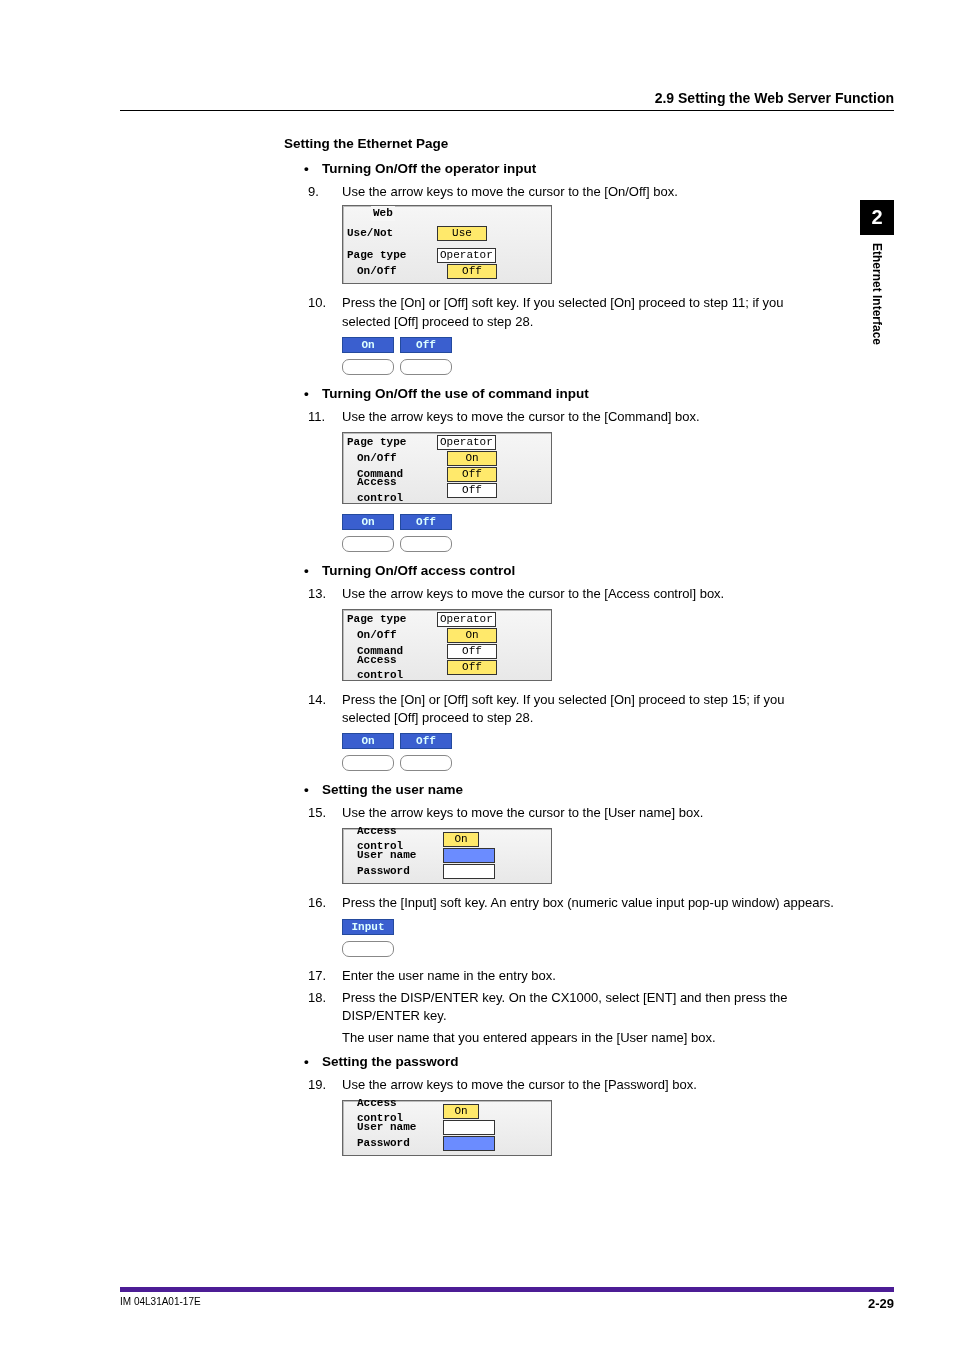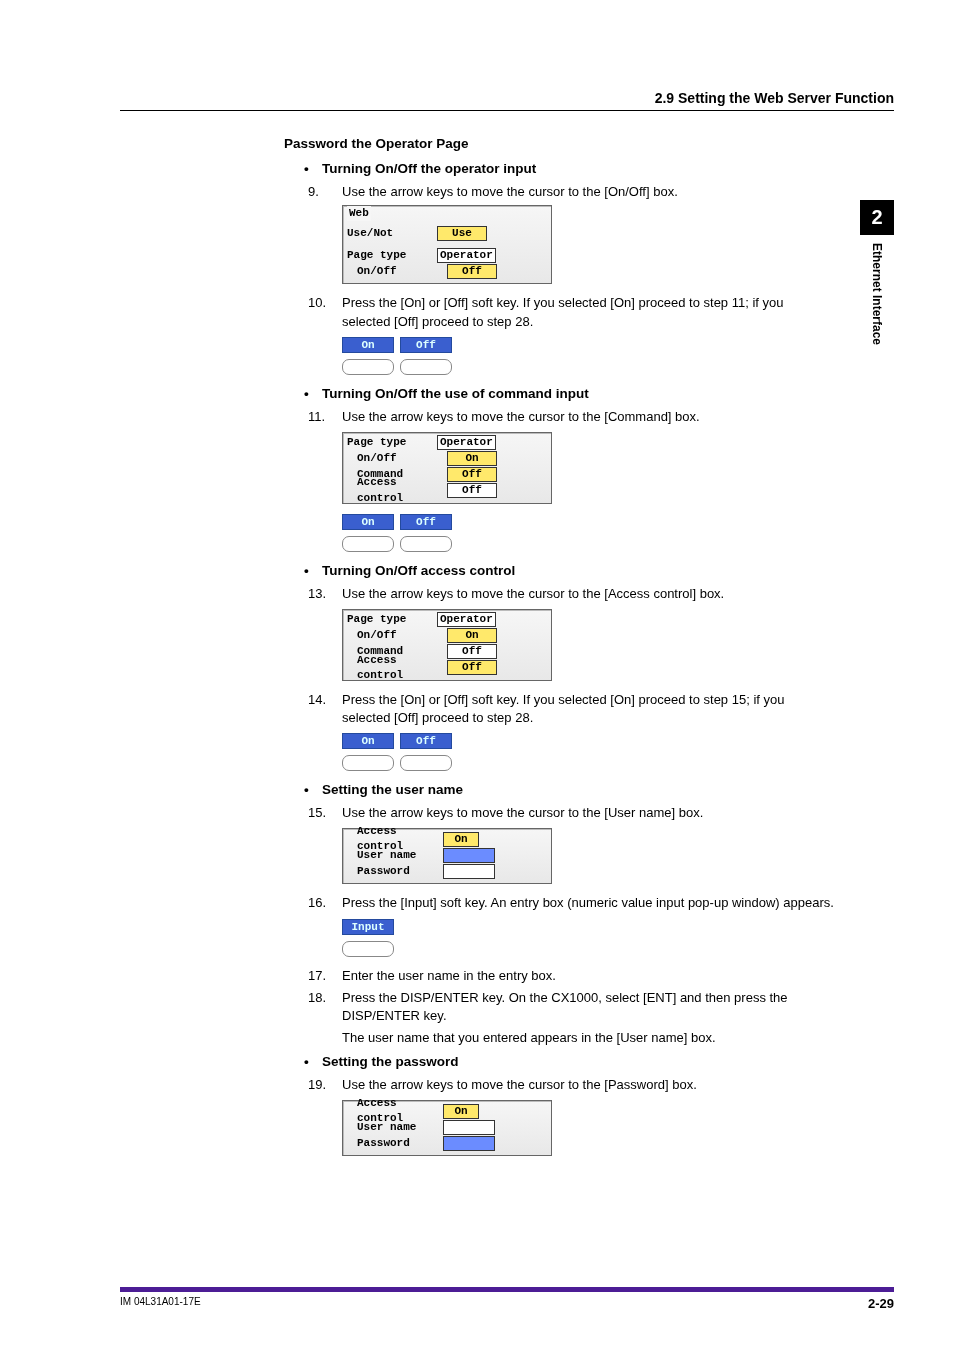--- a/index.html
+++ b/index.html
@@ -83,31 +83,31 @@
     box-shadow: 1px 1px 0 #bbb inset;
   }
   .ui-row { display:flex; align-items:center; height:16px; }
   .ui-label { width: 90px; font-weight: bold; }
   .ui-label.indent { padding-left: 10px; width:80px; }
   .ui-field {
     border: 1px solid #333;
     background: #fff;
     height: 13px;
     display:flex; align-items:center; justify-content:center;
-    font-weight: bold;
+    font-weight: normal;
     min-width: 44px;
     padding: 0 2px;
   }
   .ui-field.yellow { background: #ffe96b; }
   .ui-field.highlight { background: #6b8cff; color:#fff; }
   .ui-field.wide { min-width: 52px; text-align: center; }
   .ui-legend {
     font-weight: bold;
     font-size: 11px;
-    margin: -8px 0 2px 0;
+    margin: -8px 0 2px 24px;
     background: linear-gradient(#f6f6f6,#f6f6f6);
     display:inline-block;
     padding: 0 2px;
     position: relative;
     top: -2px;
   }
   .fs-wrap { margin-top:4px; }
   .softkeys {
     margin: 6px 0 10px 52px;
     display:flex;
@@ -159,21 +159,21 @@
     <span>2.9  Setting the Web Server Function</span>
   </div>
 
   <div class="side-tab">
     <div class="chap-num">2</div>
     <div class="chap-title">Ethernet Interface</div>
   </div>
 
   <div class="content">
 
-    <div class="h-setting">Password the Operator Page</div>
+    <div class="h-setting">Setting the Ethernet Page</div>
 
     <div class="bullet-row">
       <span class="dot">•</span>
       <span>Turning On/Off the operator input</span>
     </div>
     <div class="step">
       <div class="num">9.</div>
       <div class="text">Use the arrow keys to move the cursor to the [On/Off] box.</div>
     </div>
 

